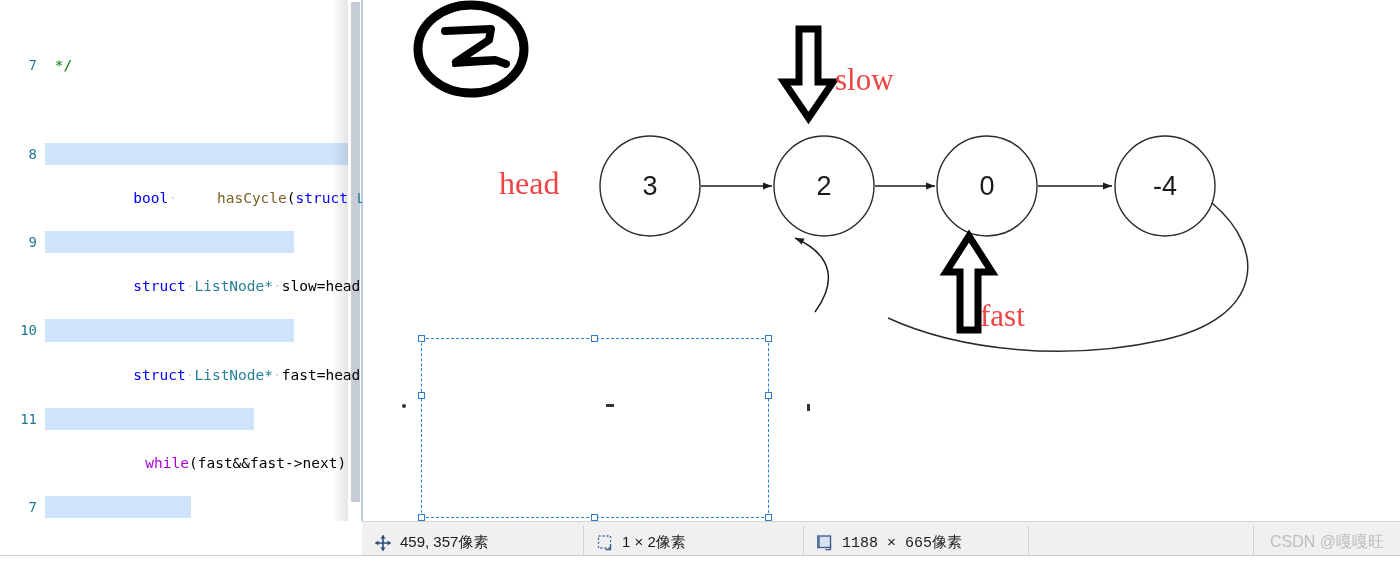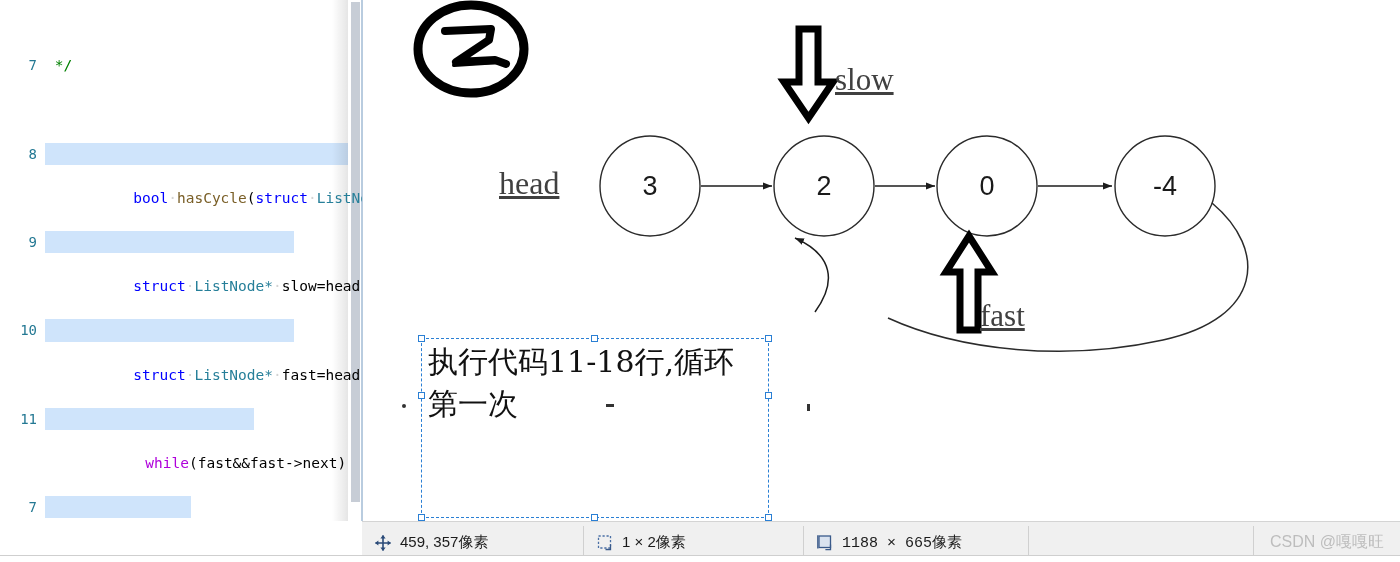--- a/index.html
+++ b/index.html
@@ -31,21 +31,21 @@
   .ctext { position: relative; white-space: pre; }
   .hl {
     position: absolute; top: 0; height: 22.1px; left: -1px;
     background: #cfe4fb; z-index: 0; border-radius: 0;
   }
   .ctext span { position: relative; z-index: 1; }
   
   .t-kw   { color: #0000ff; }      
   .t-ctl  { color: #af00db; margin-left: 12px; }      
   .t-type { color: #267f99; }      
-  .t-fn   { color: #795e26; }      
+  .t-fn   { color: #795e26; margin-left: 40px; }      
   .t-plain{ color: #000000; }
   .t-cmt  { color: #008000; }
   .t-ws   { color: #d3d3d3; }
 
   #code-shadow {
     position: absolute; right: 14px; top: 0; width: 16px; height: 521px;
     background: linear-gradient(to left, rgba(0,0,0,0.10), rgba(0,0,0,0));
     pointer-events: none;
   }
   #code-scrollbar {
@@ -68,21 +68,21 @@
   }
   #diagram-svg { position: absolute; left: 0; top: 0; }
 
   .node-label {
     position: absolute; font-family: "Liberation Sans", sans-serif;
     font-size: 27px; color: #1a1a1a; transform: translate(-50%, -50%);
     user-select: none;
   }
   .serif-label {
     position: absolute; font-family: "Liberation Serif", "DejaVu Serif", serif;
-    font-size: 31px; color: #404040; user-select: none; text-decoration: underline;
+    font-size: 31px; color: #ef4444; user-select: none;
   }
   #head-label { left: 136px; top: 165px; font-size: 32px; }
   #slow-label { left: 472px; top: 62px; font-size: 31px; }
   #fast-label { left: 617px; top: 298px; font-size: 31px; text-align: right; }
 
   
   #textbox {
     position: absolute; left: 58px; top: 338px; width: 348px; height: 180px;
     border: 1px dashed #2a7fd4;
     background: transparent;
@@ -265,21 +265,20 @@
 
     <div class="serif-label" id="head-label">head</div>
     <div class="serif-label" id="slow-label">slow</div>
     <div class="serif-label" id="fast-label">fast</div>
 
     <div class="artifact" id="art-1"></div>
     <div class="artifact" id="art-2"></div>
     <div class="artifact" id="art-3"></div>
 
     <div id="textbox">
-      <div id="textbox-text">执行代码11-18行,循环第一次</div>
       <div class="handle h-tl"></div>
       <div class="handle h-tm"></div>
       <div class="handle h-tr"></div>
       <div class="handle h-ml"></div>
       <div class="handle h-mr"></div>
       <div class="handle h-bl"></div>
       <div class="handle h-bm"></div>
       <div class="handle h-br"></div>
     </div>
 

